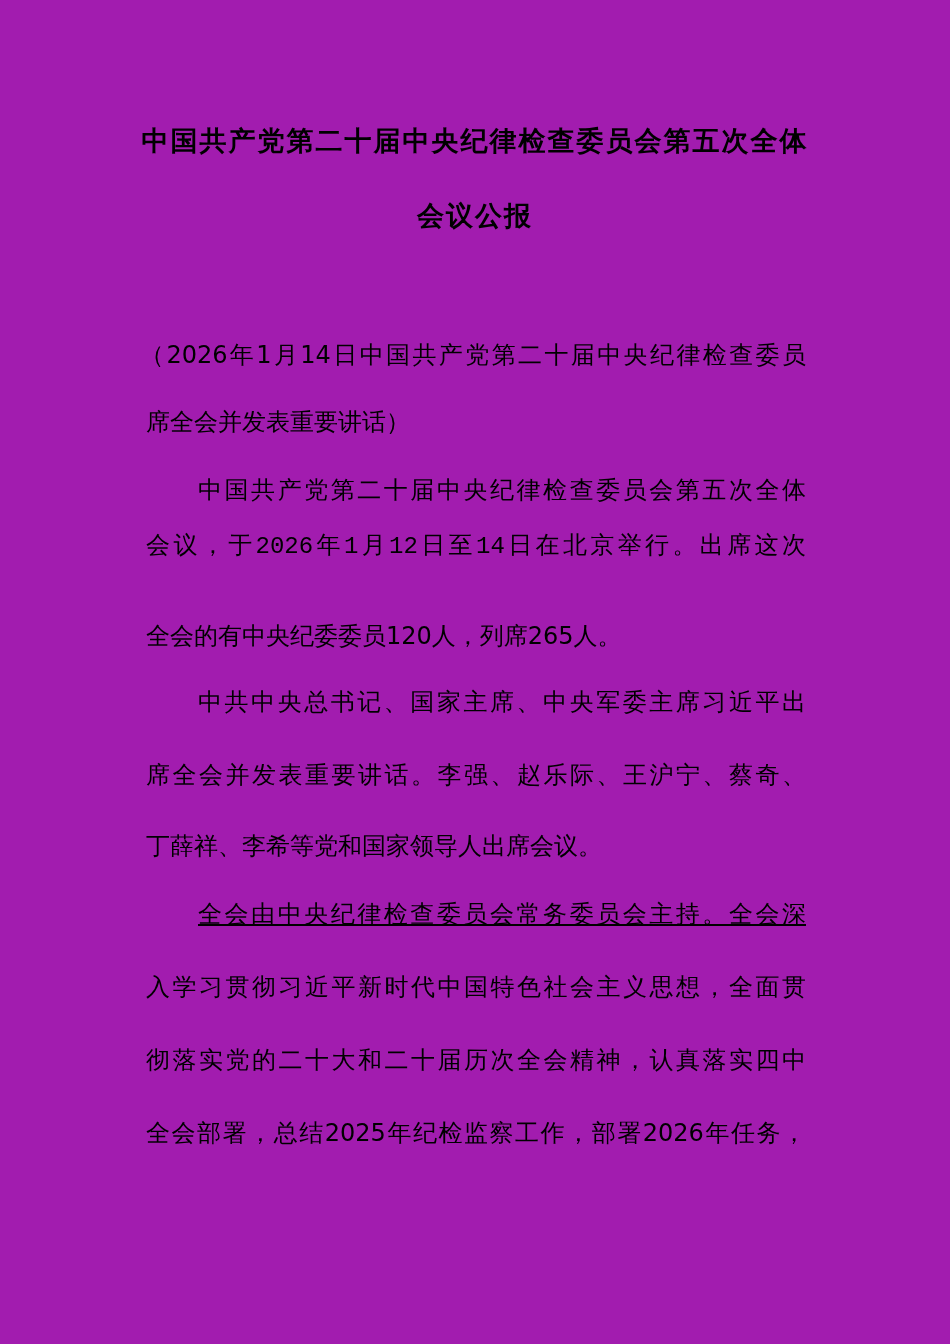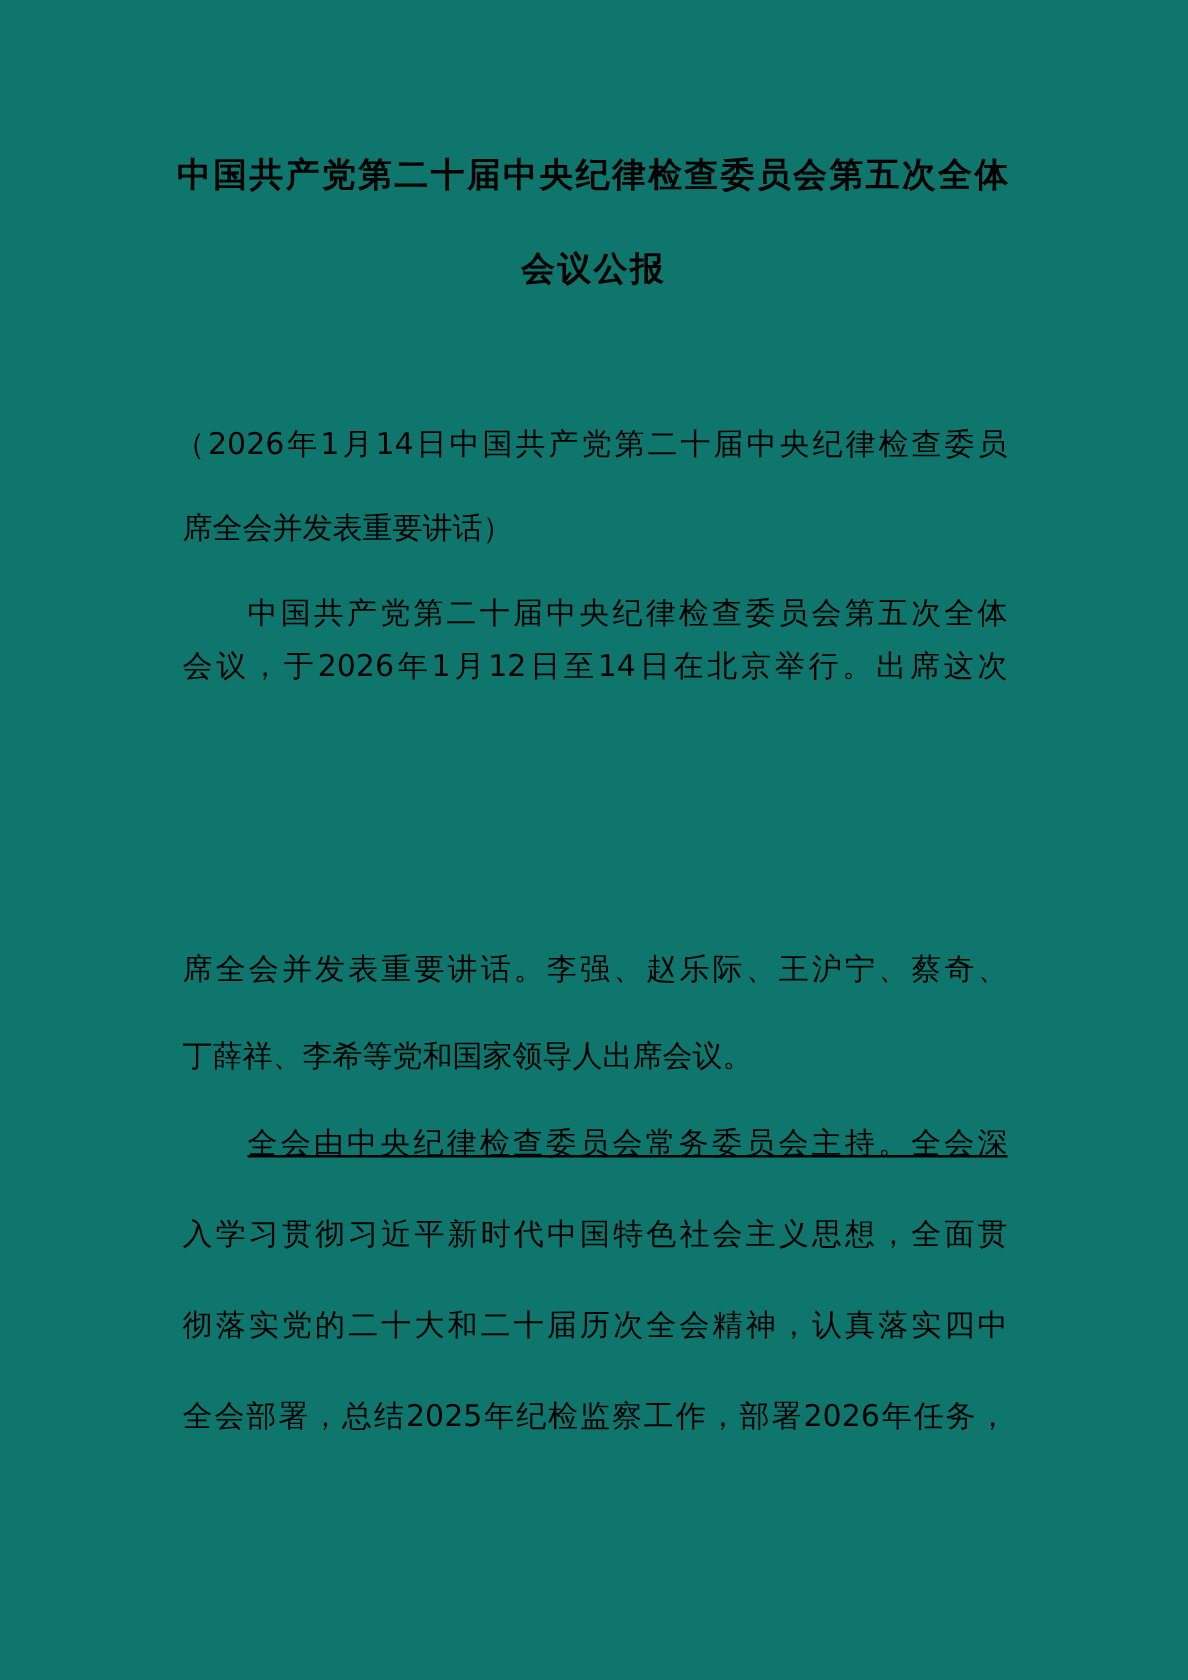--- a/index.html
+++ b/index.html
@@ -13,21 +13,21 @@
     position: relative;
     overflow: hidden;
     font-family: "DejaVu Sans", "Liberation Sans", sans-serif;
     color: #000000;
   }
   .page {
     position: absolute;
     left: 0; top: 0;
     width: 950px;
     height: 1344px;
-    background: #0f766e;
+    background: #a21caf;
   }
   .title-line {
     position: absolute;
     left: 140px;
     width: 670px;
     text-align: center;
     font-size: 27px;
     font-weight: bold;
     letter-spacing: 2px;
     line-height: 40px;
@@ -56,22 +56,24 @@
 
 <div class="page">
 
   <div class="title-line" style="top:121px;">中国共产党第二十届中央纪律检查委员会第五次全体</div>
   <div class="title-line" style="top:196px;">会议公报</div>
 
   <div class="line" style="top:337px; left:140px; width:666px;">（2026年1月14日中国共产党第二十届中央纪律检查委员</div>
   <div class="line last" style="top:404px;">席全会并发表重要讲话）</div>
 
   <div class="line indent" style="top:472px;">中国共产党第二十届中央纪律检查委员会第五次全体</div>
-  <div class="line" style="top:515px;">会议，于2026年1月12日至14日在北京举行。出席这次</div>
+  <div class="line" style="top:529px;font-family:Liberation Mono, monospace;">会议，于2026年1月12日至14日在北京举行。出席这次</div>
+  <div class="line last" style="top:618px;">全会的有中央纪委委员120人，列席265人。</div>
 
+  <div class="line indent" style="top:684px;">中共中央总书记、国家主席、中央军委主席习近平出</div>
   <div class="line" style="top:757px;">席全会并发表重要讲话。李强、赵乐际、王沪宁、蔡奇、</div>
   <div class="line last" style="top:830px;font-family:Liberation Mono, monospace;">丁薛祥、李希等党和国家领导人出席会议。</div>
 
   <div class="line indent" style="top:896px;text-decoration:underline;">全会由中央纪律检查委员会常务委员会主持。全会深</div>
   <div class="line" style="top:969px;">入学习贯彻习近平新时代中国特色社会主义思想，全面贯</div>
   <div class="line" style="top:1042px;">彻落实党的二十大和二十届历次全会精神，认真落实四中</div>
   <div class="line" style="top:1115px;">全会部署，总结2025年纪检监察工作，部署2026年任务，</div>
 
 </div>
 

